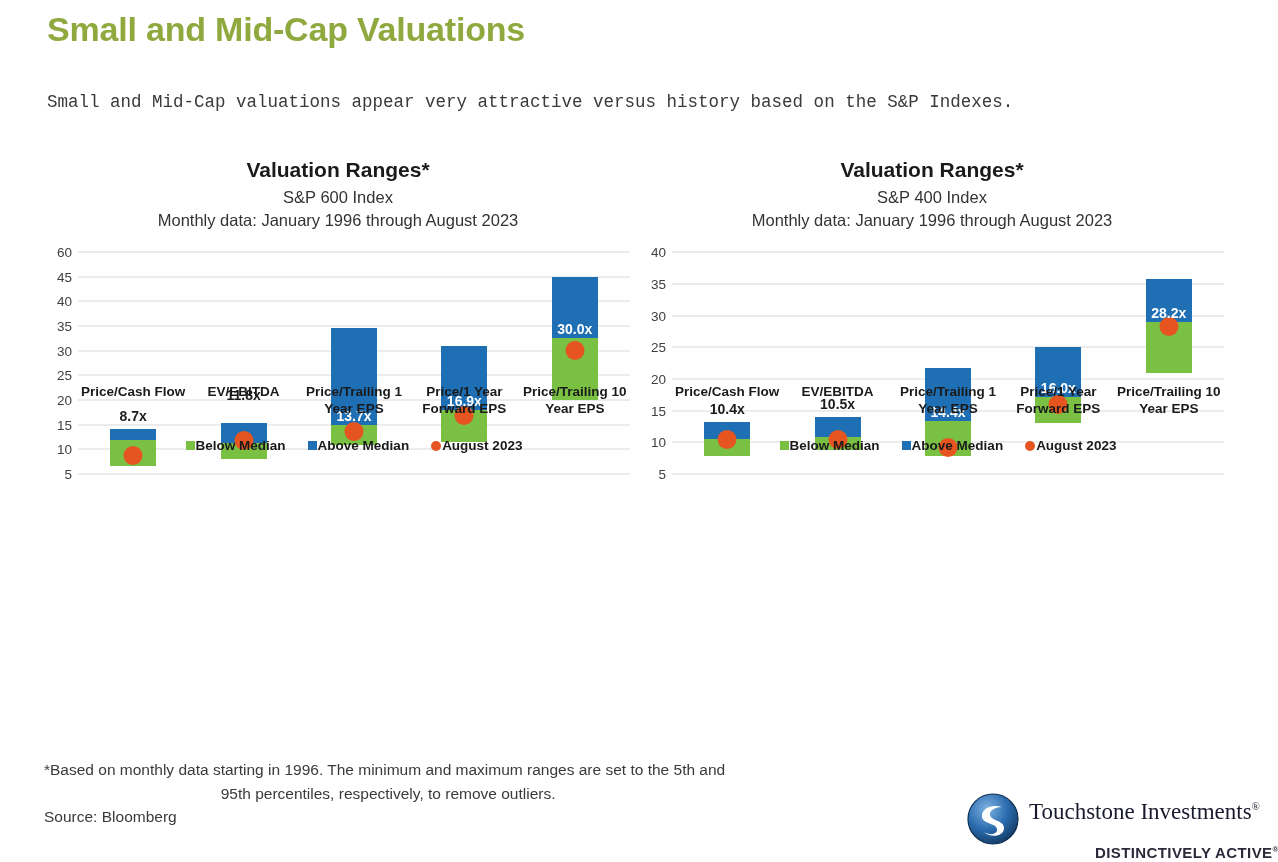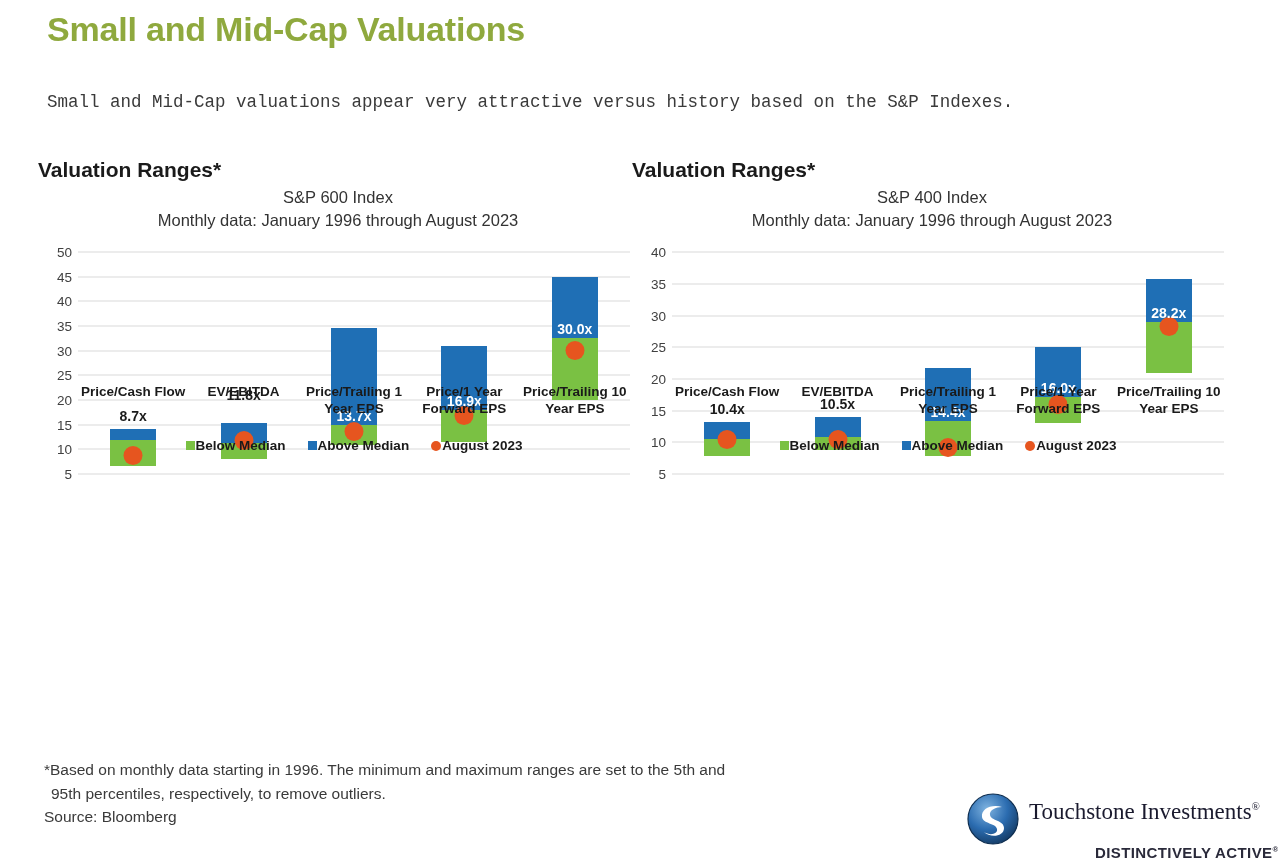--- a/index.html
+++ b/index.html
@@ -24,21 +24,21 @@
     white-space: nowrap;
     font-family: Liberation Mono, monospace;
   }
 
   
   .chart-panel { position: absolute; top: 158px; width: 600px; height: 410px; }
   #panel-left  { left: 38px; }
   #panel-right { left: 632px; }
 
   .chart-title {
-    text-align: left; font-size: 21px; font-weight: bold;
+    text-align: center; font-size: 21px; font-weight: bold;
     color: #1a1a1a; line-height: 1.1;
   }
   .chart-sub1 { text-align: center; font-size: 16.5px; color: #333; margin-top: 7px; }
   .chart-sub2 { text-align: center; font-size: 16.5px; color: #333; margin-top: 4px; }
 
   
   .plot-wrap { position: relative; margin-top: 22px; height: 222px; }
   .y-axis {
     position: absolute; left: 0; top: 0; width: 34px; height: 100%;
   }
@@ -92,21 +92,21 @@
   .legend-swatch { width: 9px; height: 9px; display: inline-block; }
   .legend-swatch.round { border-radius: 50%; width: 10px; height: 10px; }
   .legend-text { font-size: 13.5px; font-weight: bold; color: #1a1a1a; white-space: nowrap; }
 
   
   .footnote {
     position: absolute; left: 44px; top: 758px;
     font-size: 15.5px; color: #3a3a3a; line-height: 1.55;
     max-width: 800px;
   }
-  .footnote-line2 { padding-left: 7px; }
+  .footnote-line2 { padding-left: 7px; text-align: center; }
   .source-line { position: absolute; left: 44px; top: 808px; font-size: 15.5px; color: #3a3a3a; }
 
   .brand { position: absolute; left: 967px; top: 793px; width: 280px; height: 62px; }
   .brand-mark { position: absolute; left: 0; top: 0; width: 52px; height: 52px; }
   .brand-name {
     position: absolute; left: 62px; top: 6px;
     font-family: "Liberation Serif", serif;
     font-size: 23px; color: #1a1a2e; white-space: nowrap;
   }
   .brand-name sup { font-size: 11px; vertical-align: super; }
@@ -124,21 +124,21 @@
 
   <div class="deck-title">Small and Mid-Cap Valuations</div>
   <div class="deck-subtitle">Small and Mid-Cap valuations appear very attractive versus history based on the S&amp;P Indexes.</div>
 
   <div class="chart-panel" id="panel-left">
     <div class="chart-title">Valuation Ranges*</div>
     <div class="chart-sub1">S&amp;P 600 Index</div>
     <div class="chart-sub2">Monthly data: January 1996 through August 2023</div>
     <div class="plot-wrap">
       <div class="y-axis">
-          <div class="y-tick" style="top: 0px;">50</div>
+          <div class="y-tick" style="top: 0px;">60</div>
           <div class="y-tick" style="top: 24.6667px;">45</div>
           <div class="y-tick" style="top: 49.3333px;">40</div>
           <div class="y-tick" style="top: 74px;">35</div>
           <div class="y-tick" style="top: 98.6667px;">30</div>
           <div class="y-tick" style="top: 123.333px;">25</div>
           <div class="y-tick" style="top: 148px;">20</div>
           <div class="y-tick" style="top: 172.667px;">15</div>
           <div class="y-tick" style="top: 197.333px;">10</div>
           <div class="y-tick" style="top: 222px;">5</div>
         </div>

